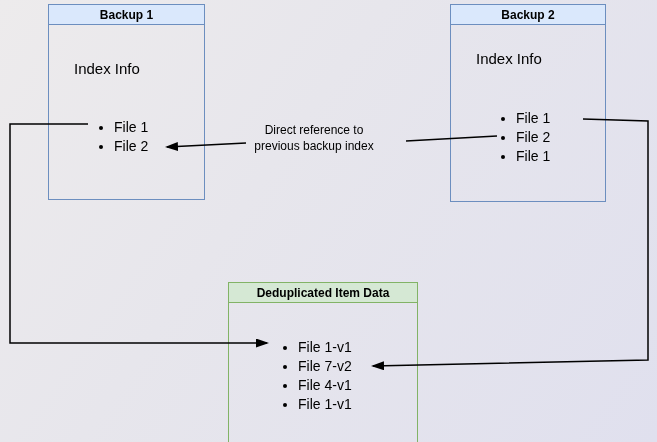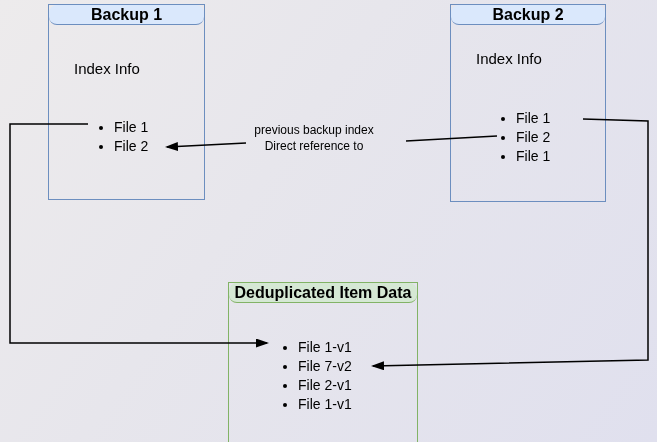--- a/index.html
+++ b/index.html
@@ -12,21 +12,21 @@
   .canvas{
     position:relative;width:657px;height:442px;
     background:linear-gradient(125deg,#edebec 0%,#e7e6ec 40%,#e0e0ee 100%);
   }
   .box{position:absolute;box-sizing:border-box;background:transparent;}
   .box.blue{border:1px solid #6c8ebf;}
   .box.green{border:1px solid #82b366;}
   .box-header{
     position:absolute;left:0;top:0;right:0;
     box-sizing:border-box;
-    font-weight:bold;font-size:16px;text-align:center;border-radius:8px;
+    font-weight:bold;font-size:12px;text-align:center;
   }
   .box-header.blue{background:#dae8fc;border-bottom:1px solid #6c8ebf;height:20px;line-height:20px;}
   .box-header.green{background:#d5e8d4;border-bottom:1px solid #82b366;height:20px;line-height:20px;}
   .index-label{position:absolute;font-size:15px;white-space:nowrap;}
   ul.file-list{
     position:absolute;margin:0;padding:0;
     list-style:disc outside;
     font-size:14px;line-height:19px;
   }
   ul.file-list li{white-space:nowrap;}
@@ -59,28 +59,28 @@
       <li>File 2</li>
       <li>File 1</li>
     </ul>
   </div>
 
   <div class="box green" style="left:228px;top:282px;width:190px;height:181px;">
     <div class="box-header green">Deduplicated Item Data</div>
     <ul class="file-list" style="left:0;top:55px;padding-left:69px;">
       <li>File 1-v1</li>
       <li>File 7-v2</li>
-      <li>File 2-v1</li>
+      <li>File 4-v1</li>
       <li>File 1-v1</li>
     </ul>
   </div>
 
   <div class="annotation">
+    <div>Direct reference to</div>
     <div>previous backup index</div>
-    <div>Direct reference to</div>
   </div>
 
   <svg class="arrow-layer" width="657" height="442" viewBox="0 0 657 442">
     <defs>
       <marker id="ah" markerWidth="14" markerHeight="10" refX="11" refY="4.5" orient="auto" markerUnits="userSpaceOnUse">
         <path d="M0,0 L13,4.5 L0,9 z" fill="#000"></path>
       </marker>
     </defs>
     <path class="arrow" marker-end="url(#ah)" d="M88,124 L10,124 L10,343 L267,343"></path>
     <path class="arrow" marker-end="url(#ah)" d="M583,119 L648,121 L648,360 L373,366"></path>

